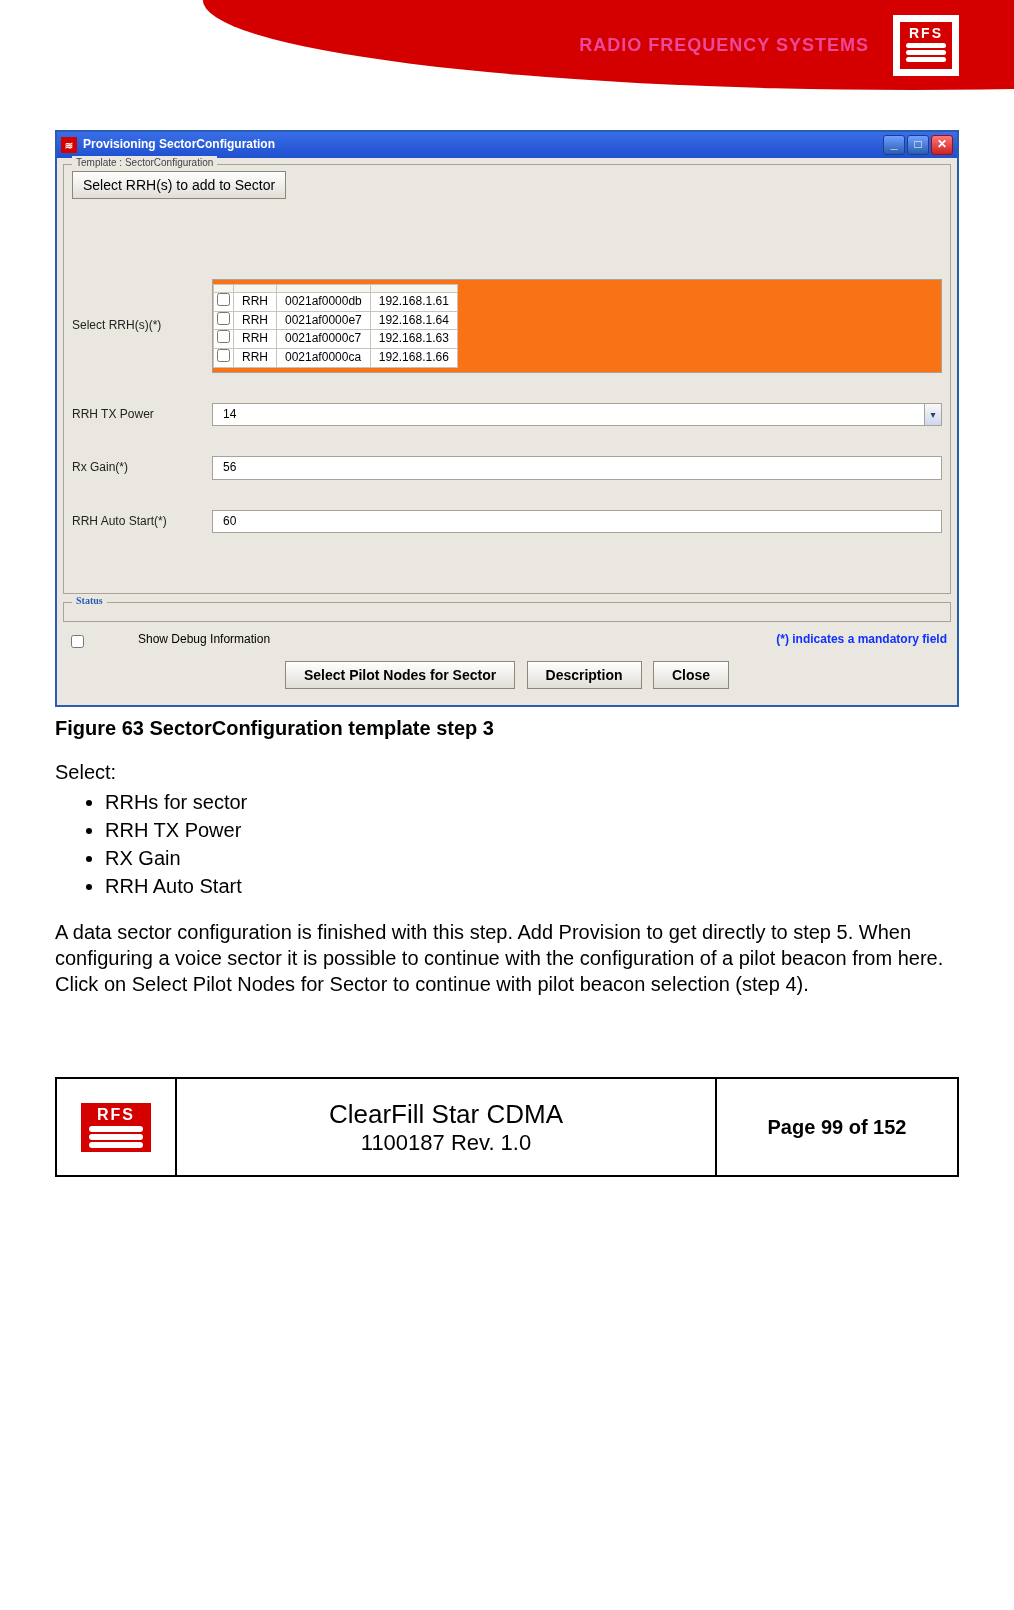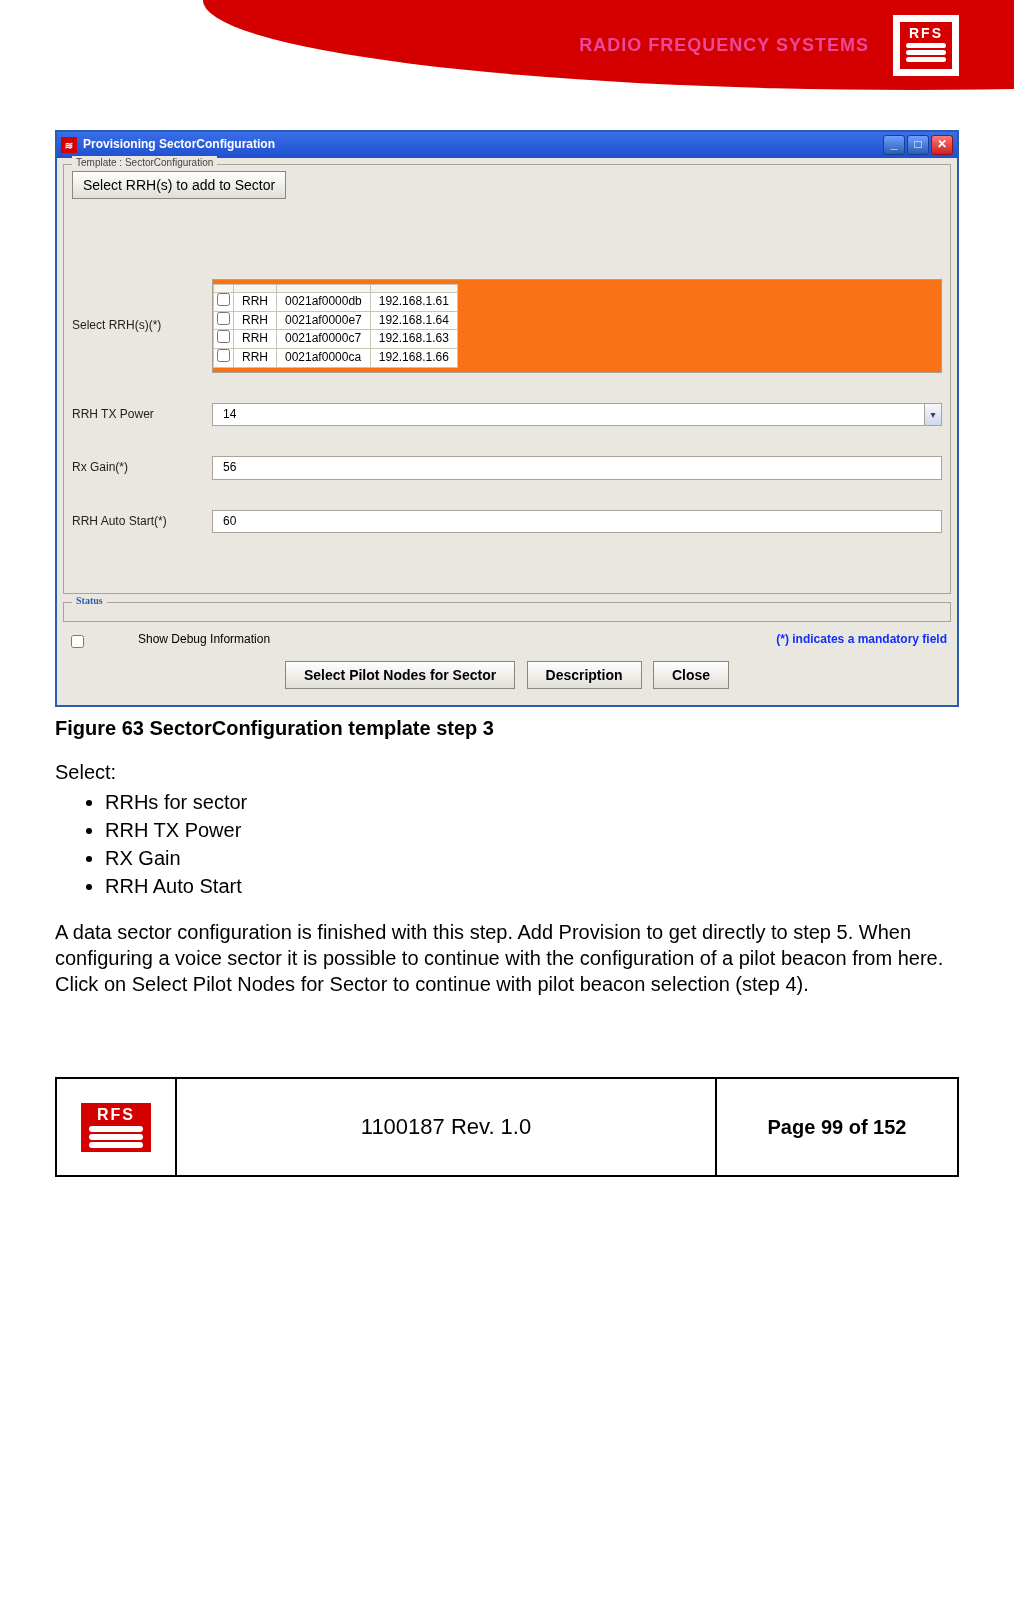--- a/index.html
+++ b/index.html
@@ -354,18 +354,19 @@
     <span class="rfs-logo">
       <span class="txt">RFS</span>
       <span class="waves">
           <span></span>
           <span></span>
           <span></span>
         </span>
     </span>
   </div>
   <div>
+    <div style="font-size:26px;">ClearFill Star CDMA</div>
     <div>1100187 Rev. 1.0</div>
   </div>
   <div>
     <div class="pg">Page 99 of 152</div>
   </div>
 </div>
 
 </body></html>

